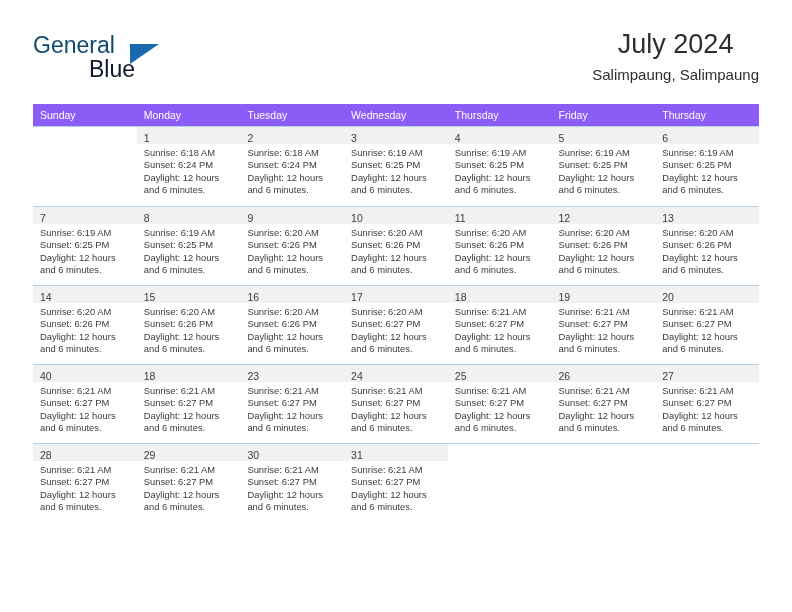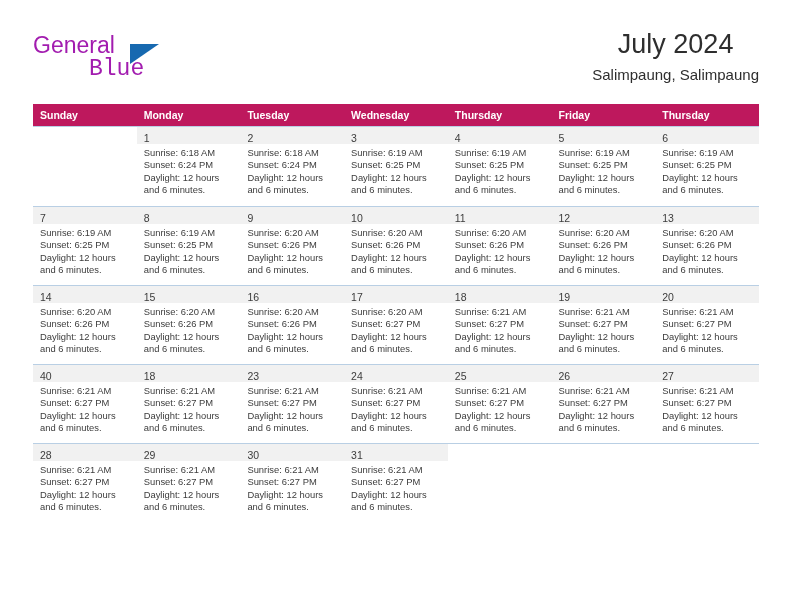--- a/index.html
+++ b/index.html
@@ -35,30 +35,30 @@
     top: 4px;
     width: 220px;
     height: 58px;
   }
   .brand-general {
     position: absolute;
     left: 0;
     top: 0;
     font-size: 23px;
     letter-spacing: 0px;
-    color: #a21caf;
+    color: #0c4a6e;
     font-family: "Liberation Sans", sans-serif;
   }
   .brand-blue {
     position: absolute;
     left: 56px;
     top: 24px;
     font-size: 23px;
-    color: #a21caf;
-    font-family: Liberation Mono, monospace;
+    color: #0f172a;
+    font-family: Liberation Sans, sans-serif;
   }
   .brand-triangle {
     position: absolute;
     left: 97px;
     top: 12px;
     width: 0;
     height: 0;
     border-left: 29px solid #1769b0;
     border-bottom: 20px solid transparent;
   }
@@ -87,24 +87,24 @@
   
   .calendar {
     position: absolute;
     left: 33px;
     top: 104px;
     width: 726px;
     border-collapse: collapse;
     table-layout: fixed;
   }
   .calendar th {
-    background: #be185d;
+    background: #8b5cf6;
     color: #ffffff;
     font-size: 10.5px;
-    font-weight: bold;
+    font-weight: normal;
     text-align: left;
     padding: 5px 0 5px 7px;
     height: 11px;
     border: none;
   }
   .calendar td {
     vertical-align: top;
     height: 79px;
     padding: 0;
     border: none;

